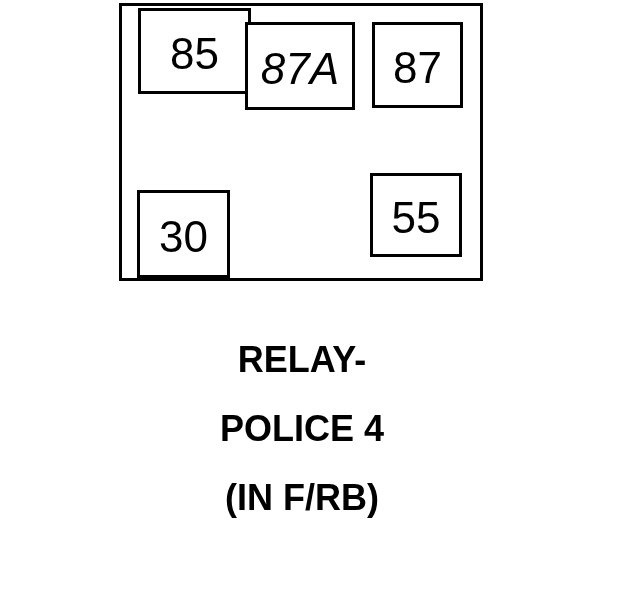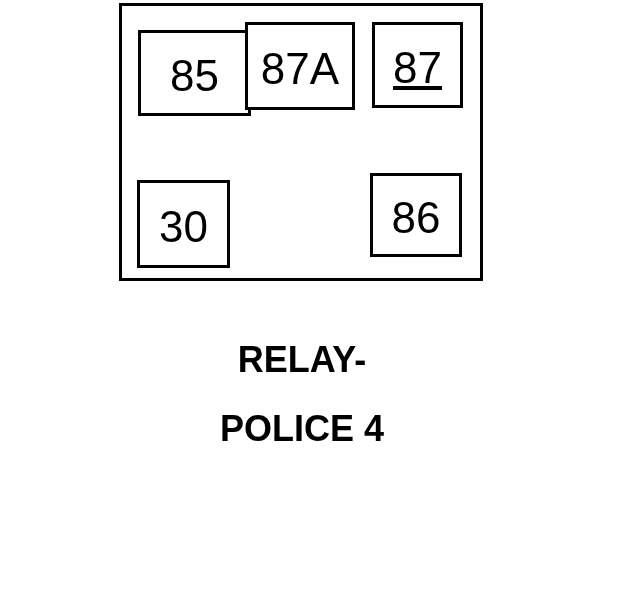--- a/index.html
+++ b/index.html
@@ -29,24 +29,24 @@
   }
   .pin {
     position: absolute;
     border: 3px solid #000000;
     box-sizing: border-box;
     background: #ffffff;
     display: flex;
     align-items: center;
     justify-content: center;
   }
-  .pin-85  { left: 16px;  top: 24px;  width: 113px;  height: 86px; }
-  .pin-87a { left: 123px; top: 16px;  width: 110px; height: 88px; }
-  .pin-87  { left: 250px; top: 16px;  width: 91px;  height: 86px; text-decoration: underline; }
-  .pin-30  { left: 15px;  top: 174px; width: 93px;  height: 88px; }
+  .pin-85  { left: 16px;  top: 2px;  width: 113px;  height: 86px; }
+  .pin-87a { left: 123px; top: 16px;  width: 110px; height: 88px; font-style: italic; }
+  .pin-87  { left: 250px; top: 16px;  width: 91px;  height: 86px; }
+  .pin-30  { left: 15px;  top: 184px; width: 93px;  height: 88px; }
   .pin-86  { left: 248px; top: 167px; width: 92px;  height: 84px; }
   .pin-label {
     font-size: 44px;
     font-weight: 400;
     color: #000000;
     line-height: 1;
     position: relative;
     top: 3px;
     letter-spacing: 0px;
     white-space: nowrap;
@@ -84,23 +84,24 @@
 
     <div class="pin pin-87">
       <span class="pin-label">87</span>
     </div>
 
     <div class="pin pin-30">
       <span class="pin-label">30</span>
     </div>
 
     <div class="pin pin-86">
-      <span class="pin-label">86</span>
+      <span class="pin-label">55</span>
     </div>
 
   </div>
 
   <div class="caption">
     <div class="caption-line">RELAY-</div>
     <div class="caption-line">POLICE 4</div>
+    <div class="caption-line">(IN F/RB)</div>
   </div>
 
 </div>
 
 </body></html>

